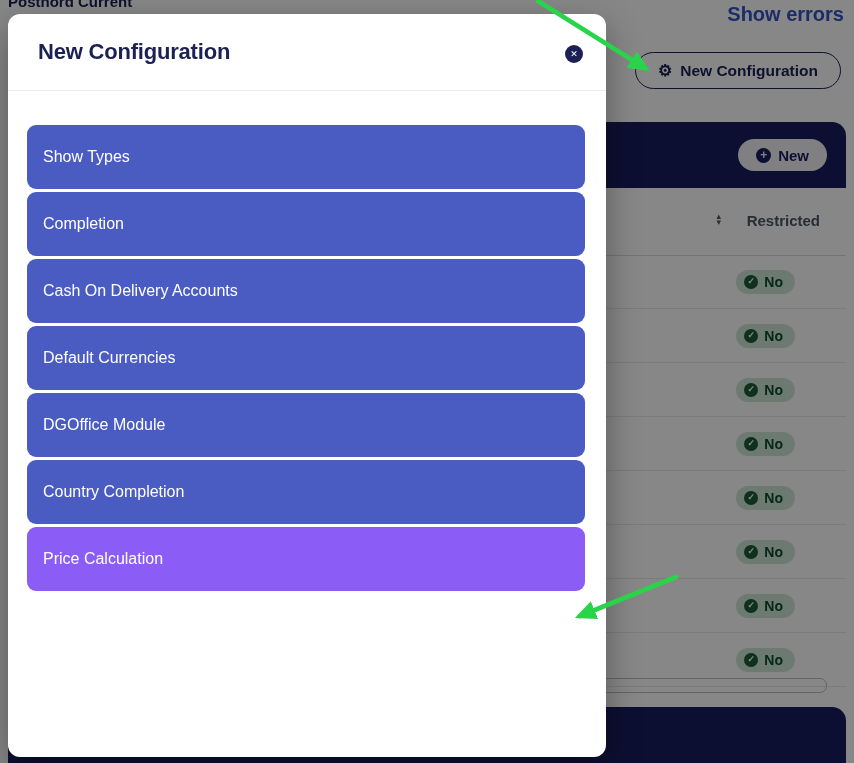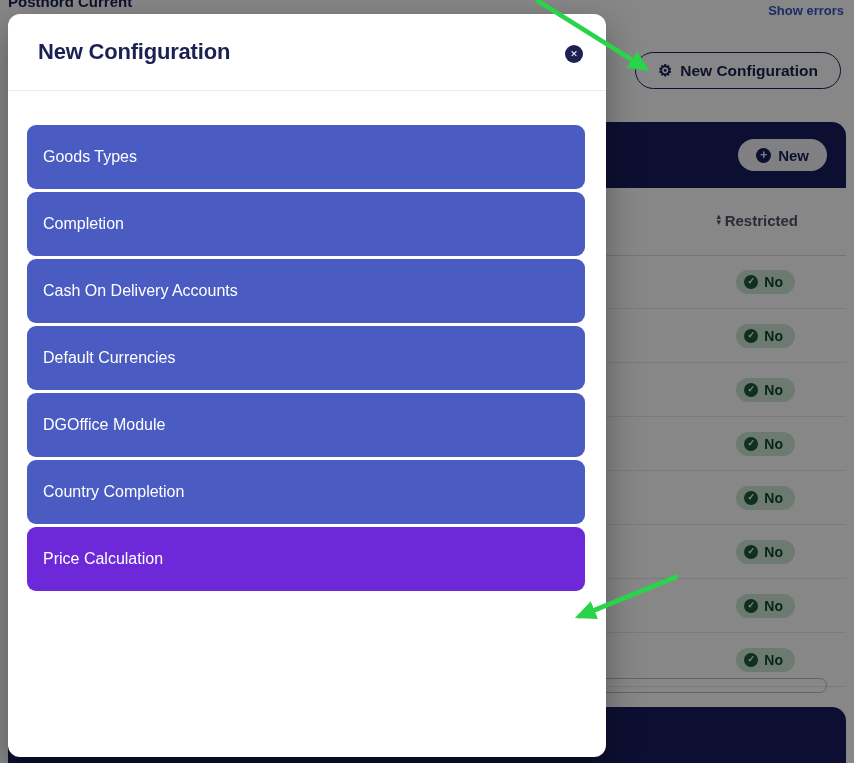--- a/index.html
+++ b/index.html
@@ -9,21 +9,21 @@
     font-family:Liberation Sans, sans-serif;
     -webkit-font-smoothing:antialiased;
   }
   
   .page{position:absolute;inset:0;}
   .brand-text{
     position:absolute;left:8px;top:-7px;font-size:15px;font-weight:700;
     color:#1b2153;white-space:nowrap;
   }
   .show-errors{
-    position:absolute;right:10px;top:3px;font-size:13px;font-weight:600;
+    position:absolute;right:10px;top:3px;font-size:20px;font-weight:600;
     color:#3353c4;text-decoration:none;cursor:pointer;
   }
   .new-config-btn{
     position:absolute;right:13px;top:52px;height:37px;padding:0 22px;
     display:flex;align-items:center;gap:8px;
     background:transparent;border:1.6px solid #1b2153;border-radius:19px;
     color:#1b2153;font-size:15.5px;font-weight:600;cursor:pointer;
     font-family:inherit;
   }
   .gear{font-size:16px;line-height:1;}
@@ -49,21 +49,21 @@
   }
   .thead{
     position:absolute;left:0;right:0;top:66px;height:67px;
     border-bottom:1px solid #dcdcdc;
   }
   .sort-icon{
     position:absolute;right:125px;top:25px;display:inline-flex;flex-direction:column;
     font-size:9px;line-height:6px;color:#555;cursor:pointer;user-select:none;
   }
   .th-restricted{
-    position:absolute;right:48px;top:24px;font-size:15px;font-weight:600;
+    position:absolute;right:26px;top:24px;font-size:15px;font-weight:600;
     color:#4b5563;cursor:pointer;padding-left:26px;
   }
   .tbody{position:absolute;left:0;right:0;top:133px;}
   .trow{
     height:53px;border-bottom:1px solid #e8e8e8;position:relative;cursor:pointer;
   }
   .badge{
     position:absolute;right:51px;top:50%;transform:translateY(-50%);
     display:inline-flex;align-items:center;gap:6px;
     background:#cfe6d8;border-radius:13px;padding:4px 12px 4px 8px;
@@ -104,21 +104,21 @@
     font-family:inherit;
   }
   .close-x{font-size:9px;line-height:1;}
   .modal-body{padding:34px 21px 0 19px;}
   .option-btn{
     display:flex;align-items:center;width:100%;height:64px;margin-bottom:3px;
     background:#4a5cc2;border:none;border-radius:9px;padding:0 0 0 16px;
     color:#ffffff;font-size:16px;font-weight:500;text-align:left;cursor:pointer;
     font-family:inherit;
   }
-  .option-btn.selected{background:#6d28d9;}
+  .option-btn.selected{background:#8b5cf6;}
   
   .arrows{position:absolute;inset:0;z-index:30;pointer-events:none;}
 </style>
 </head>
 <body>
 
 <div class="stage">
 
   <div class="page">
 
@@ -216,21 +216,21 @@
   <div class="modal">
     <div class="modal-header">
       <h2 class="modal-title">New Configuration</h2>
       <button class="close-btn">
         <span class="close-x">✕</span>
       </button>
     </div>
     <div class="modal-body">
 
         <button class="option-btn">
-          <span>Goods Types</span>
+          <span>Show Types</span>
         </button>
 
         <button class="option-btn">
           <span>Completion</span>
         </button>
 
         <button class="option-btn">
           <span>Cash On Delivery Accounts</span>
         </button>
 

